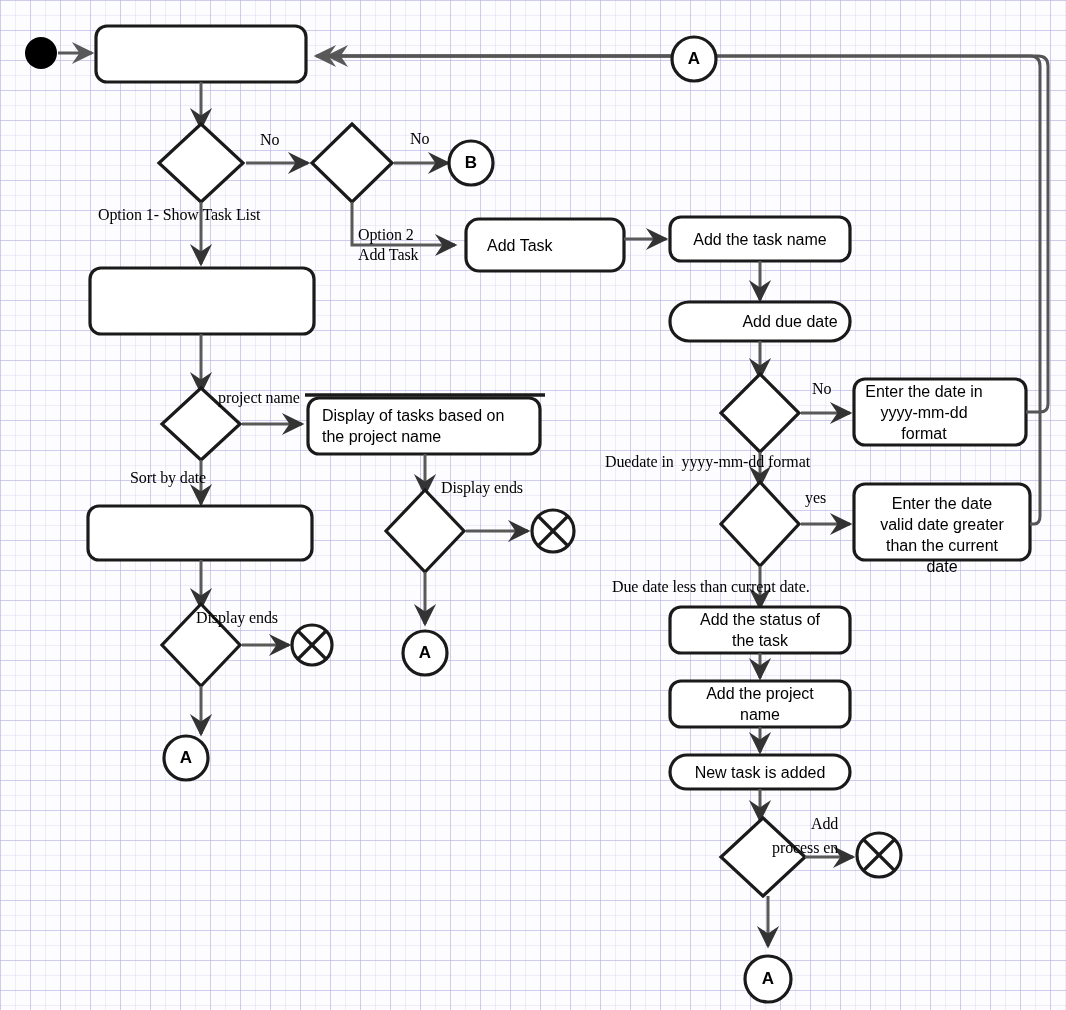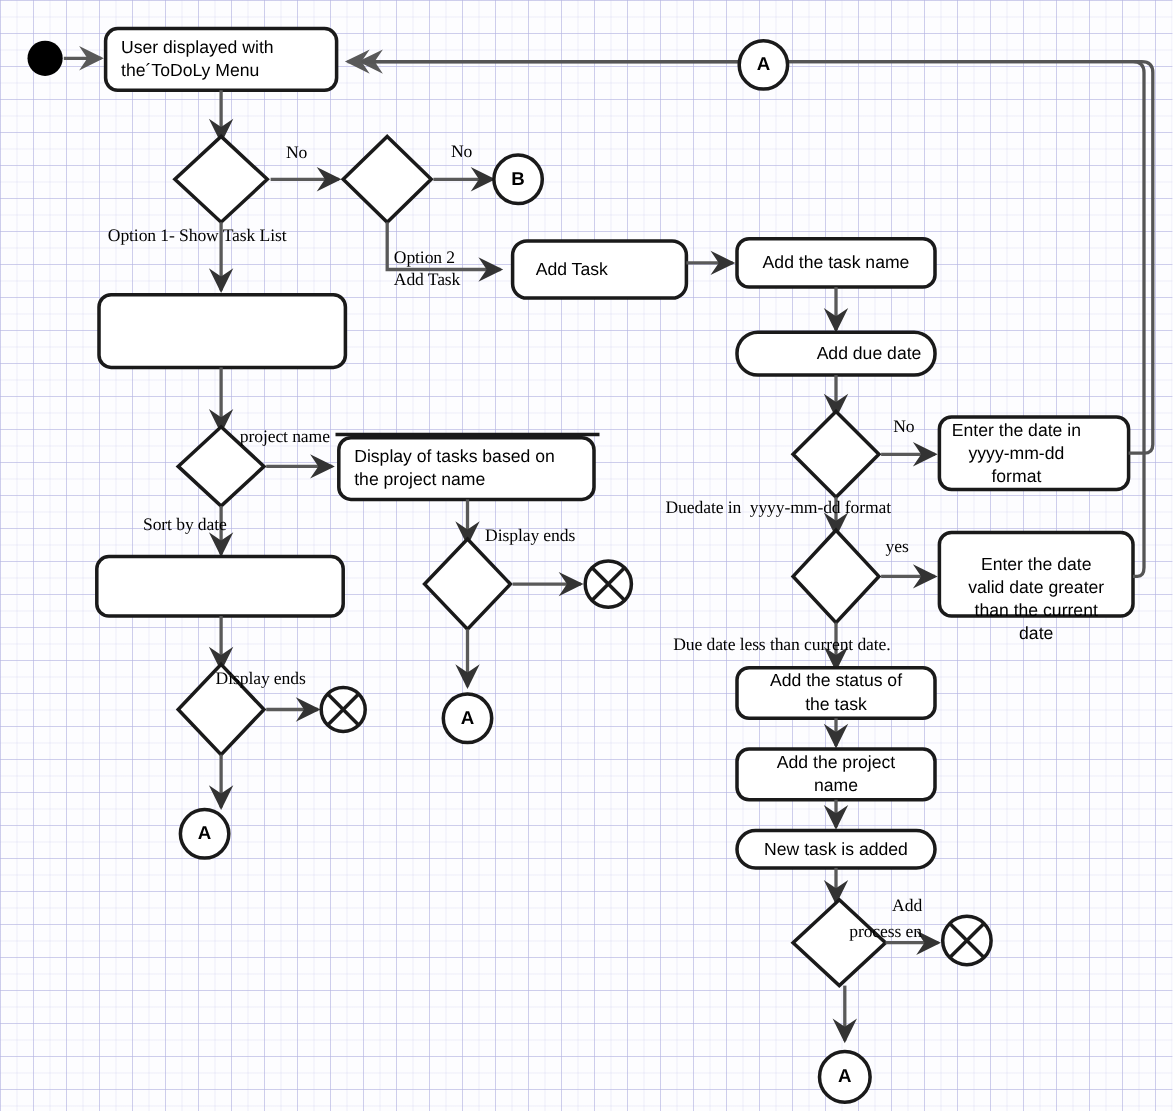--- a/index.html
+++ b/index.html
@@ -195,39 +195,37 @@
       <line x1="895" y1="839" x2="863" y2="871" stroke="#1a1a1a" stroke-width="3.2"></line>
     </g>
 
     <line x1="768" y1="896" x2="768" y2="946" stroke="#595959" stroke-width="3" marker-end="url(#ah-dark)"></line>
     <circle cx="768" cy="979" r="23" fill="#ffffff" stroke="#1a1a1a" stroke-width="3.2"></circle>
 
     <line x1="700" y1="56" x2="316" y2="56" stroke="#555555" stroke-width="3" marker-end="url(#ah-gray)"></line>
     <circle cx="694" cy="59" r="22" fill="#ffffff" stroke="#1a1a1a" stroke-width="3.2"></circle>
   </svg>
 
-  <div class="node-label left" style="left: 110px; top: 26px; width: 196px; height: 56px; text-align: left; white-space: pre-line;">User displayed with
-the´ToDoLy Menu</div>
 
 
   <div class="node-label left" style="left: 322px; top: 399px; width: 216px; height: 54px; text-align: left; white-space: pre-line;">Display of tasks based on
 the project name</div>
 
 
   <div class="node-label left" style="left:487px; top:219px; width:130px; height:52px; text-align:left;">Add Task</div>
 
   <div class="node-label" style="left:670px; top:217px; width:180px; height:44px;">Add the task name</div>
 
   <div class="node-label" style="left:670px; top:302px; width:180px; height:39px;padding-left:30px;">Add due date</div>
 
   <div class="node-label" style="left: 854px; top: 379px; width: 140px; height: 66px; white-space: pre-line;">Enter the date in
 yyyy-mm-dd
 format</div>
 
-  <div class="node-label top" style="left: 854px; top: 484px; width: 176px; height: 88px; padding-top: 19px; box-sizing: border-box; white-space: pre-line;">Enter the date
+  <div class="node-label top" style="left: 854px; top: 484px; width: 176px; height: 88px; padding-top: 9px; box-sizing: border-box; white-space: pre-line;">Enter the date
 valid date greater
 than the current
 date</div>
 
   <div class="node-label" style="left: 670px; top: 607px; width: 180px; height: 46px; white-space: pre-line; text-align: center;">Add the status of
 the task</div>
 
   <div class="node-label" style="left: 670px; top: 681px; width: 180px; height: 46px; white-space: pre-line; border-radius: 22px;">Add the project
 name</div>
 

